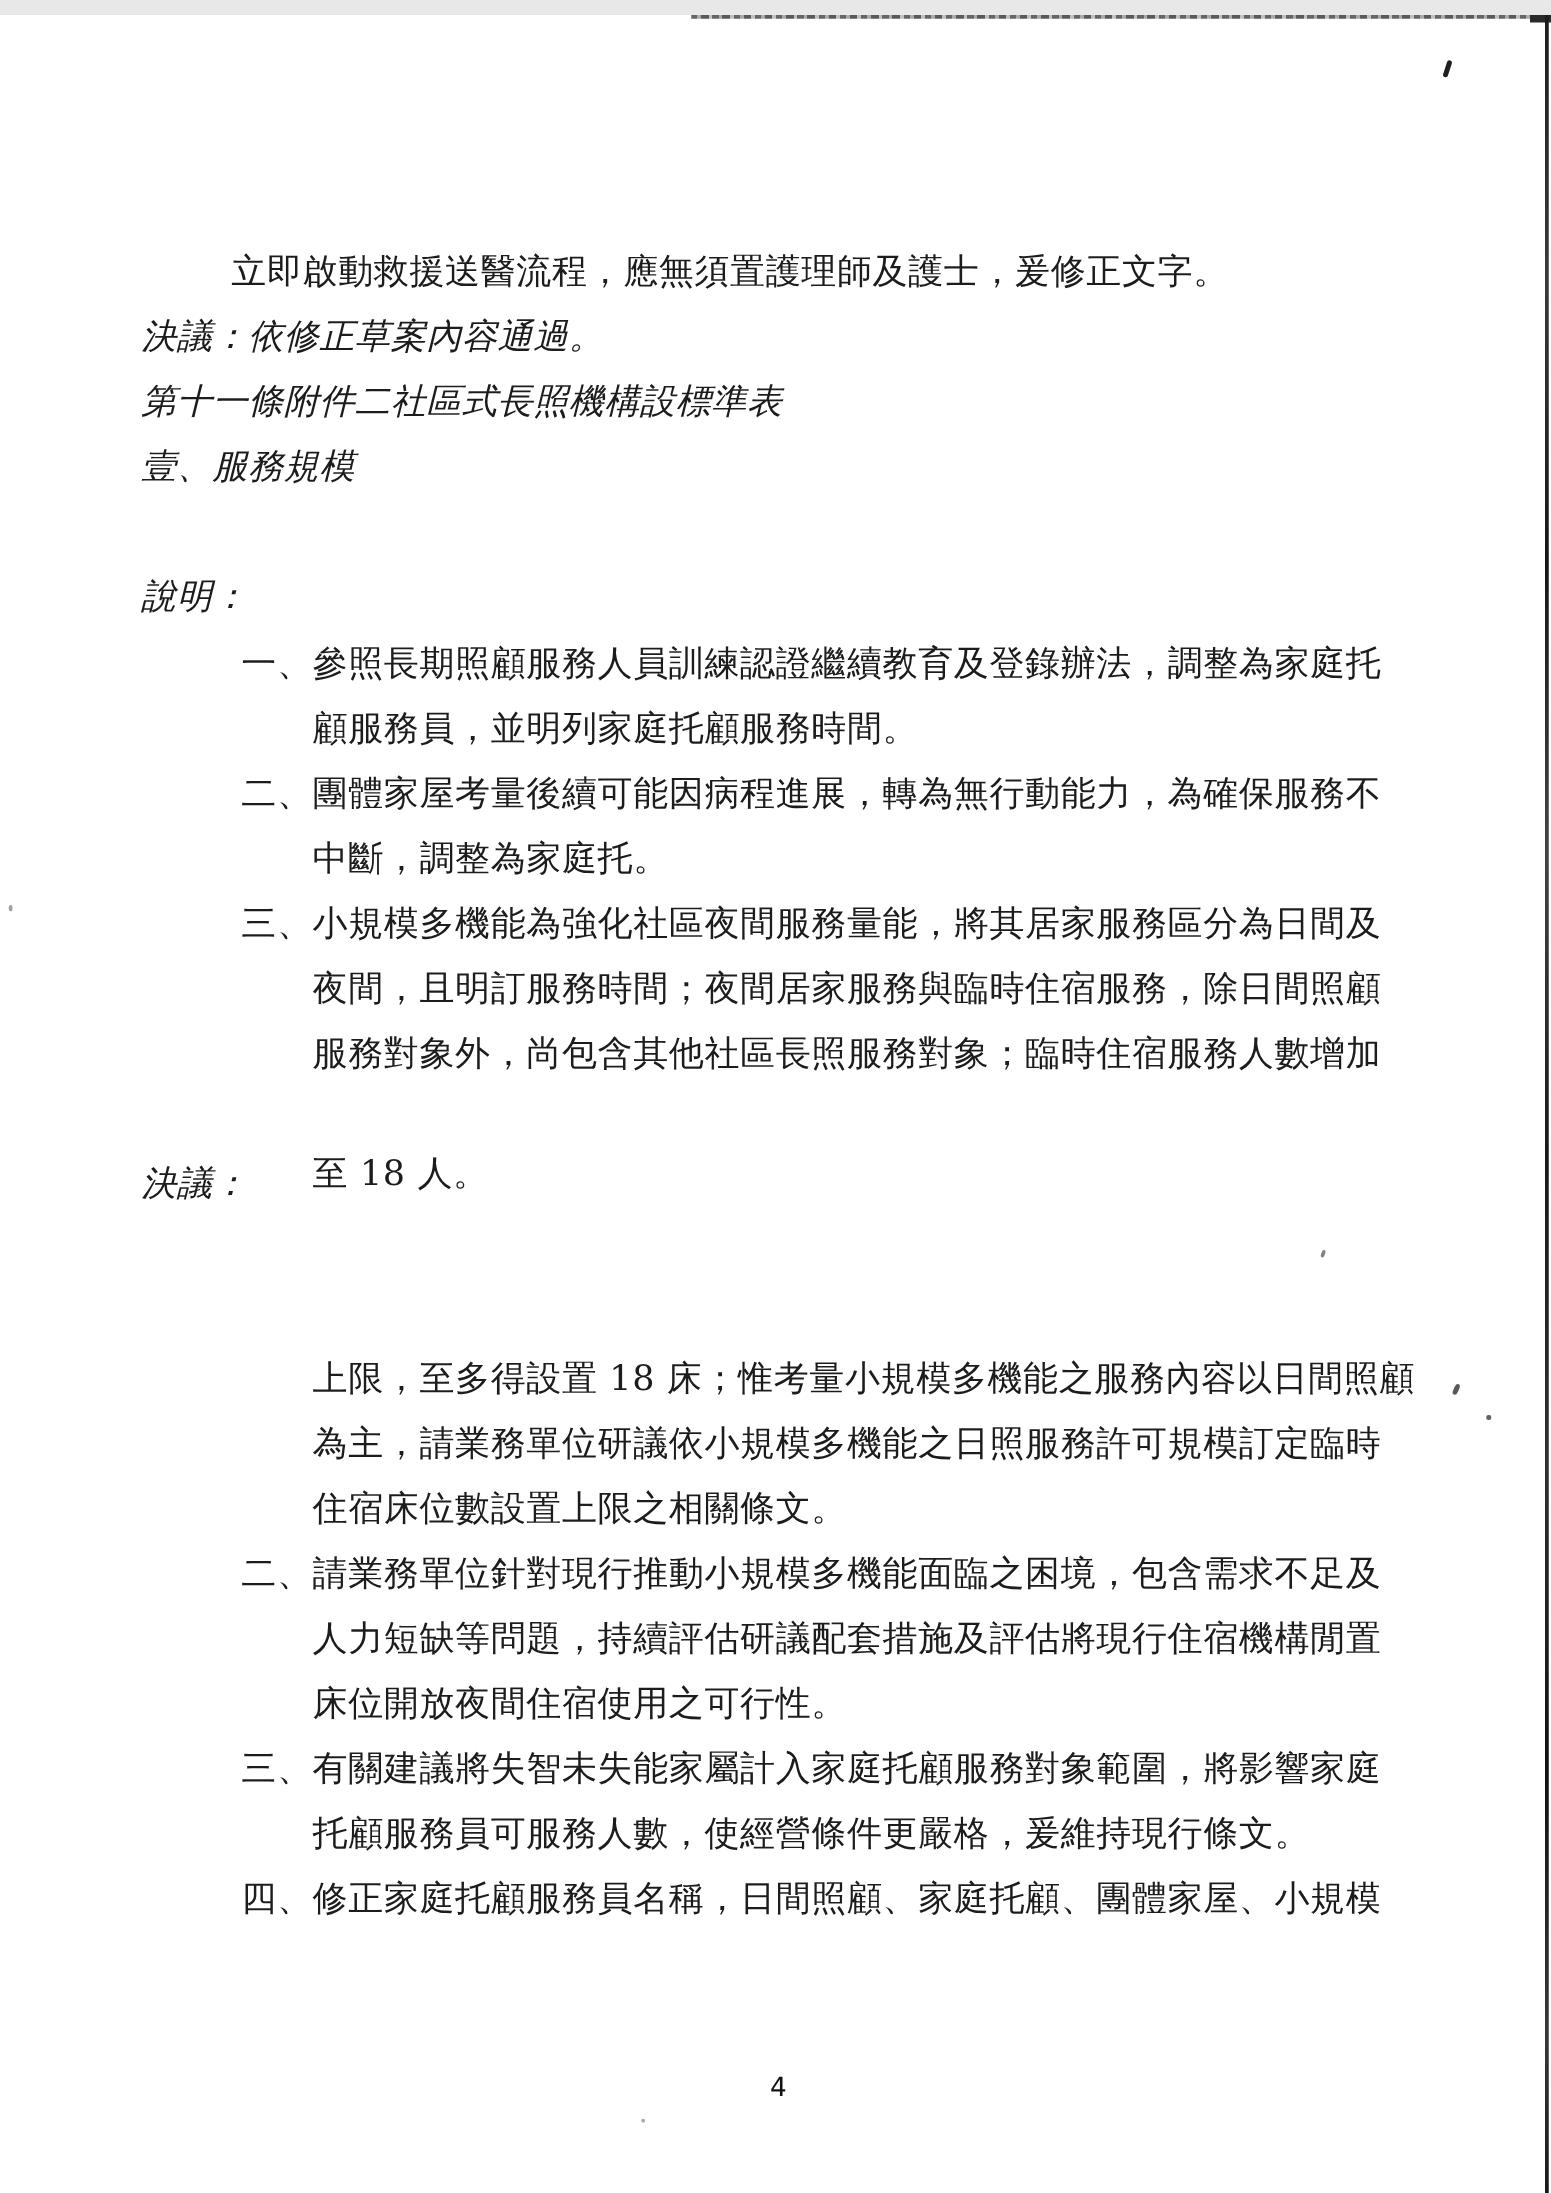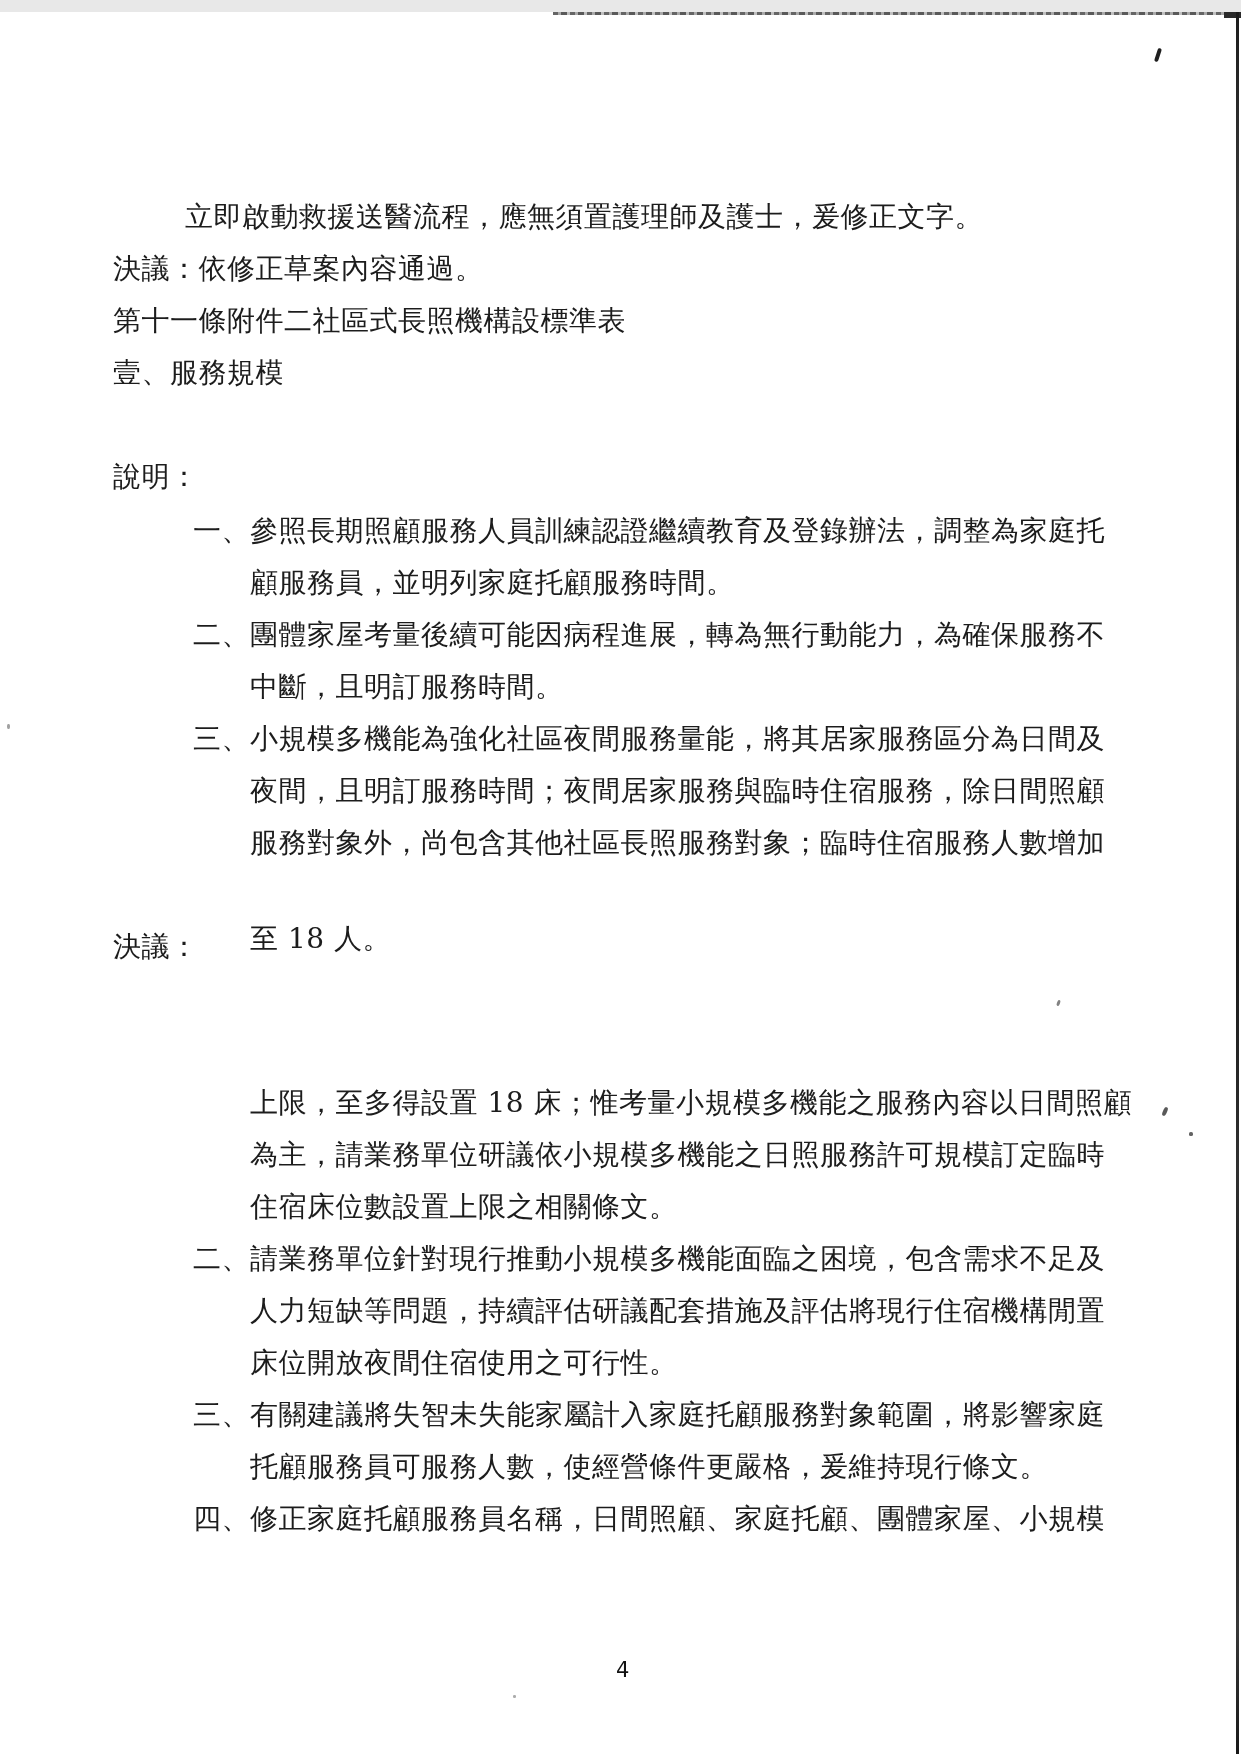--- a/index.html
+++ b/index.html
@@ -14,21 +14,21 @@
     color: #1c1c1c;
   }
   .line {
     position: absolute;
     font-size: 28px;
     line-height: 34px;
     letter-spacing: 0.5px;
     white-space: nowrap;
     color: #1c1c1c;
   }
-  .x-margin { left: 113px; }
+  .x-margin { left: 113px; font-style: italic; }
   .x-para   { left: 185px; }
   .x-item   { left: 190px; text-align: right; }
   .x-cont   { left: 250px; }
   .marker {
     display: inline-block;
     width: 60px;
     letter-spacing: 0.5px;
   }
   .page-number {
     position: absolute;
@@ -97,21 +97,21 @@
 
   <div class="line x-para" style="top:188px"><span>立即啟動救援送醫流程，應無須置護理師及護士，爰修正文字。</span></div>
   <div class="line x-margin" style="top:240px"><span>決議：依修正草案內容通過。</span></div>
   <div class="line x-margin" style="top:292px"><span>第十一條附件二社區式長照機構設標準表</span></div>
   <div class="line x-margin" style="top:344px"><span>壹、服務規模</span></div>
   <div class="line x-margin" style="top:448px"><span>說明：</span></div>
 
   <div class="line x-item" style="top:502px"><span class="marker">一、</span><span>參照長期照顧服務人員訓練認證繼續教育及登錄辦法，調整為家庭托</span></div>
   <div class="line x-cont" style="top:554px"><span>顧服務員，並明列家庭托顧服務時間。</span></div>
   <div class="line x-item" style="top:606px"><span class="marker">二、</span><span>團體家屋考量後續可能因病程進展，轉為無行動能力，為確保服務不</span></div>
-  <div class="line x-cont" style="top:658px"><span>中斷，且明訂服務時間。</span></div>
+  <div class="line x-cont" style="top:658px"><span>中斷，調整為家庭托。</span></div>
   <div class="line x-item" style="top:710px"><span class="marker">三、</span><span>小規模多機能為強化社區夜間服務量能，將其居家服務區分為日間及</span></div>
   <div class="line x-cont" style="top:762px"><span>夜間，且明訂服務時間；夜間居家服務與臨時住宿服務，除日間照顧</span></div>
   <div class="line x-cont" style="top:814px"><span>服務對象外，尚包含其他社區長照服務對象；臨時住宿服務人數增加</span></div>
   <div class="line x-cont" style="top:910px"><span>至 18 人。</span></div>
 
   <div class="line x-margin" style="top:918px"><span>決議：</span></div>
 
   <div class="line x-cont" style="top:1074px"><span>上限，至多得設置 18 床；惟考量小規模多機能之服務內容以日間照顧</span></div>
   <div class="line x-cont" style="top:1126px"><span>為主，請業務單位研議依小規模多機能之日照服務許可規模訂定臨時</span></div>
   <div class="line x-cont" style="top:1178px"><span>住宿床位數設置上限之相關條文。</span></div>

